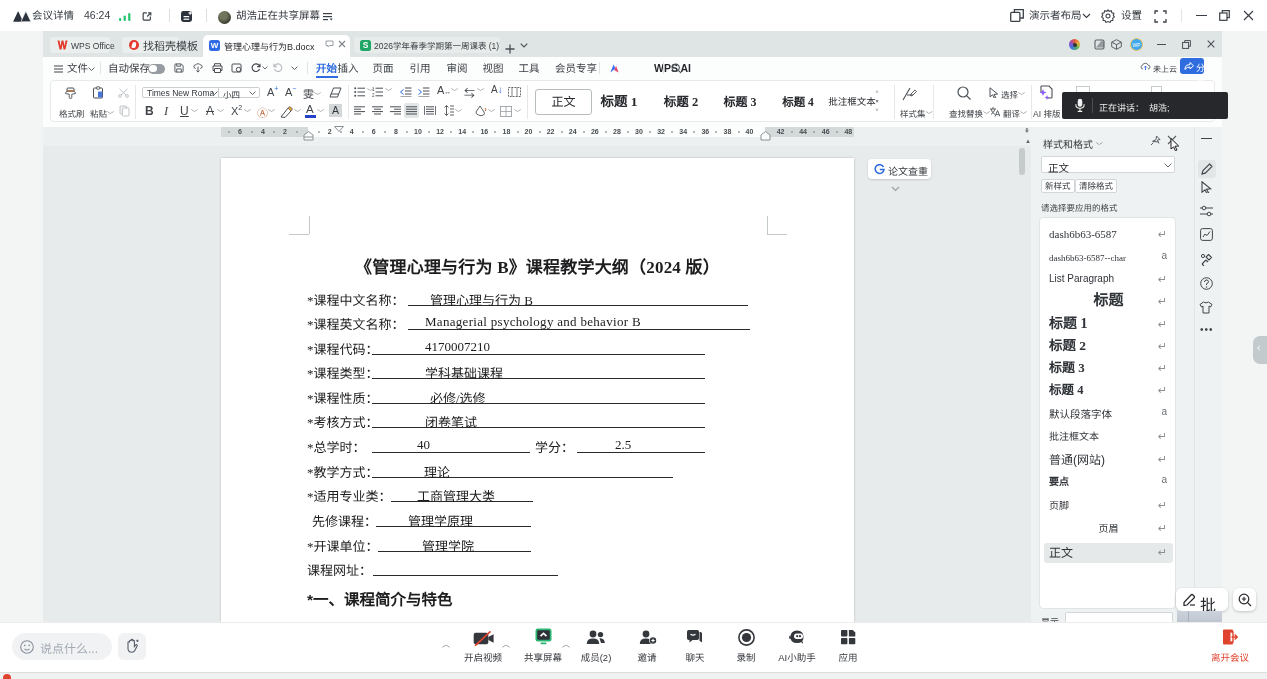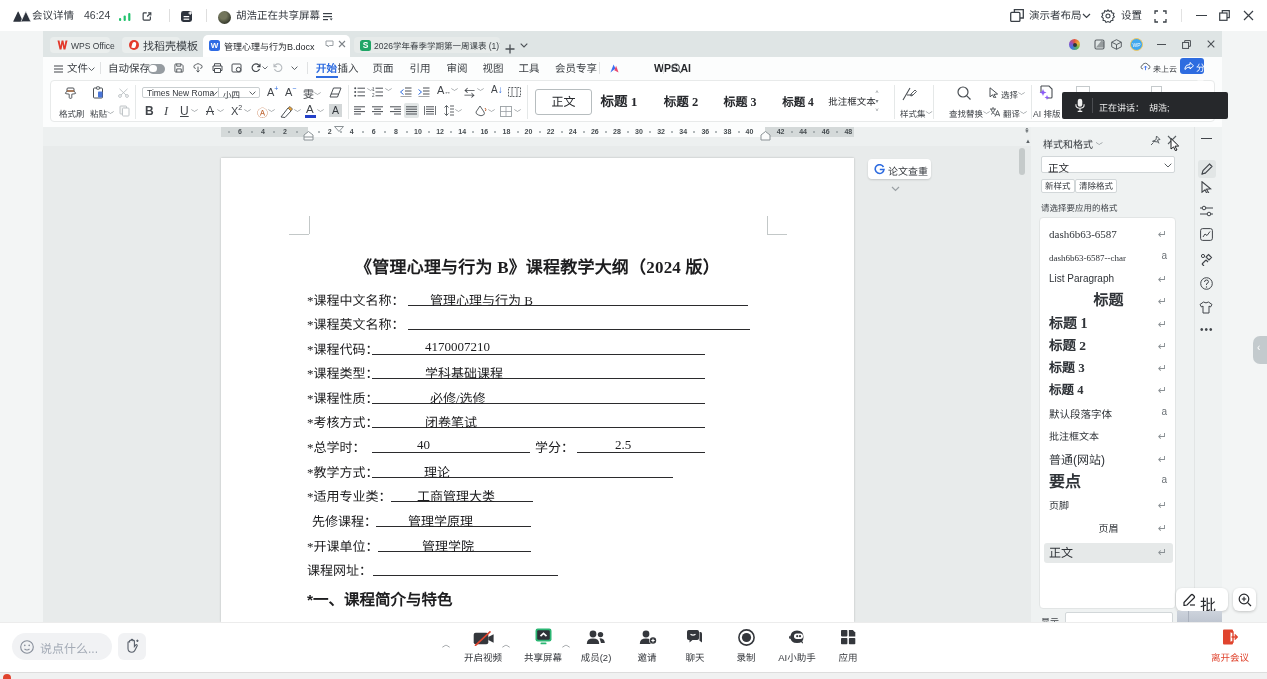--- a/index.html
+++ b/index.html
@@ -459,20 +459,21 @@
         <div class="abs" style="left:87.5px;top:58px;width:1px;height:18px;background:#c3c8c8;"></div>
         <div class="abs" style="left:68px;top:76px;width:20px;height:1px;background:#c3c8c8;"></div>
         <div class="abs" style="left:546px;top:58px;width:1px;height:18px;background:#c3c8c8;"></div>
         <div class="abs" style="left:546px;top:76px;width:20px;height:1px;background:#c3c8c8;"></div>
         <div class="abs" style="left:0;top:95px;width:633px;text-align:center;font-size:17px;font-weight:bold;letter-spacing:0.2px;">《管理心理与行为 B》课程教学大纲（2024 版）</div>
         <div class="dl" style="left:86px;top:132px;">*课程中文名称：</div>
           <div class="ul" style="left:187px;top:132.0px;width:340px;"></div>
           <div class="dl" style="left:209px;top:132px;">管理心理与行为 B</div>
         <div class="dl" style="left:86px;top:156px;">*课程英文名称：</div>
           <div class="ul" style="left:187px;top:156.0px;width:342px;"></div>
+          <div class="dl" style="left:204px;top:156px;letter-spacing:0.3px;">Managerial psychology and behavior B</div>
         <div class="dl" style="left:86px;top:180.5px;">*课程代码：</div>
           <div class="ul" style="left:151px;top:180.5px;width:333px;"></div>
           <div class="dl" style="left:204px;top:180.5px;">4170007210</div>
         <div class="dl" style="left:86px;top:205px;">*课程类型：</div>
           <div class="ul" style="left:151px;top:205.0px;width:333px;"></div>
           <div class="dl" style="left:204px;top:205px;">学科基础课程</div>
         <div class="dl" style="left:86px;top:229.5px;">*课程性质：</div>
           <div class="ul" style="left:151px;top:229.5px;width:333px;"></div>
           <div class="dl" style="left:209px;top:229.5px;">必修/选修</div>
         <div class="dl" style="left:86px;top:254px;">*考核方式：</div>
@@ -547,21 +548,21 @@
         <div class="prow" style="top:139px;font-family:'Liberation Serif',serif;font-size:13px;font-weight:bold;">标题 3</div>
           <div class="ret" style="top:144px;">↵</div>
         <div class="prow" style="top:161px;font-family:'Liberation Serif',serif;font-size:12.5px;font-weight:bold;">标题 4</div>
           <div class="ret" style="top:166px;">↵</div>
         <div class="prow" style="top:185px;font-size:10.5px;">默认段落字体</div>
           <div class="ret" style="top:188px;font-size:10px;color:#6a7075;">a</div>
         <div class="prow" style="top:208px;font-size:10px;">批注框文本</div>
           <div class="ret" style="top:212px;">↵</div>
         <div class="prow" style="top:231px;font-size:12px;">普通(网站)</div>
           <div class="ret" style="top:235px;">↵</div>
-        <div class="prow" style="top:253px;font-size:16px;font-weight:bold;">要点</div>
+        <div class="prow" style="top:253px;font-size:10px;font-weight:bold;">要点</div>
           <div class="ret" style="top:256px;font-size:10px;color:#6a7075;">a</div>
         <div class="prow" style="top:277px;font-size:10px;">页脚</div>
           <div class="ret" style="top:281px;">↵</div>
         <div class="prow" style="top:300px;left:0;width:137px;text-align:center;font-size:10px;">页眉</div>
           <div class="ret" style="top:304px;">↵</div>
         <div class="abs" style="left:4px;top:325px;width:129px;height:20px;background:#e6e9e9;border-radius:3px;"></div>
         <div class="prow" style="top:324px;font-size:12px;">正文</div>
           <div class="ret" style="top:328px;">↵</div>
       </div>
       <div class="abs" style="left:10px;top:488px;font-size:9px;color:#41454a;">显示</div>

